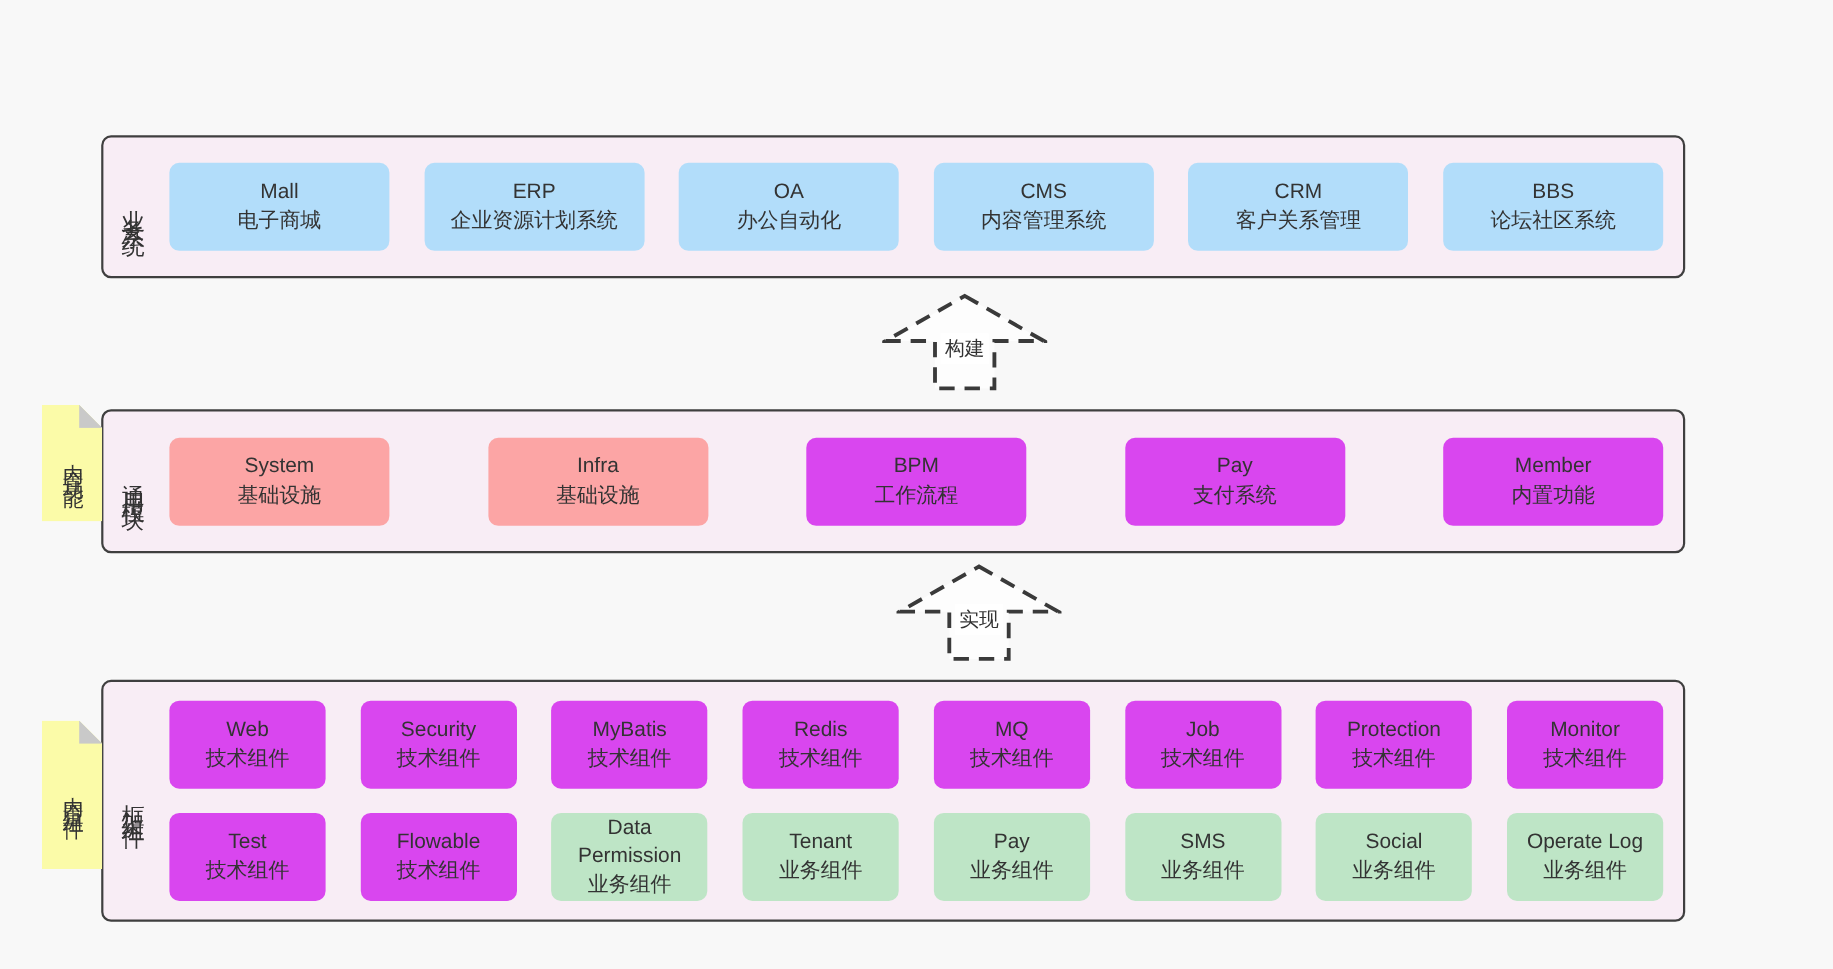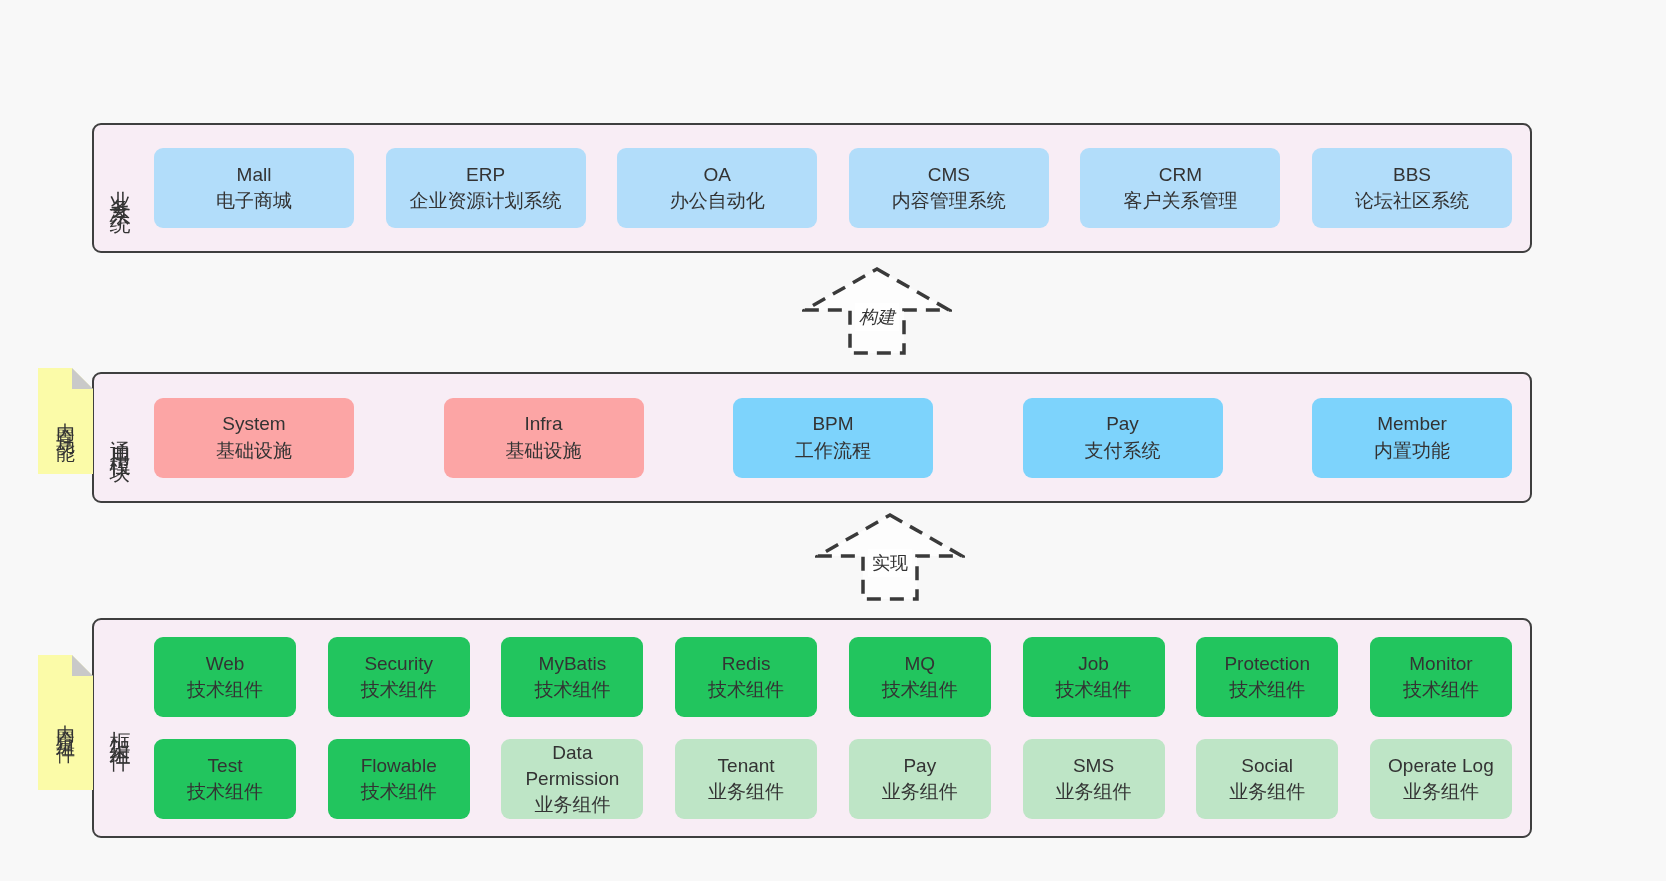--- a/index.html
+++ b/index.html
@@ -64,22 +64,22 @@
     justify-content: center;
     text-align: center;
     color: #333;
     padding: 2px 4px;
   }
   .box .en, .box .zh { font-size: 19px; line-height: 1.38; text-align: center; }
   .row-6 .box { width: 200px; height: 80px; }
   .row-8 .box { width: 142px; height: 80px; }
   .box.blue        { background: #b2ddfa; }
   .box.red         { background: #fca5a5; }
-  .box.pink        { background: #7dd3fc; }
-  .box.green       { background: #22c55e; }
+  .box.pink        { background: #d946ef; }
+  .box.green       { background: #d946ef; }
   .box.light-green { background: #bee5c6; }
 
   
   .sticky {
     position: absolute;
     left: 38px;
     width: 55px;
     background: #fbfba8;
     clip-path: polygon(0 0, calc(100% - 21px) 0, 100% 21px, 100% 100%, 0 100%);
     display: flex;
@@ -104,21 +104,21 @@
   #sticky-modules    { top: 368px; height: 106px; }
   #sticky-components { top: 655px; height: 135px; }
 
   
   .arrow {
     position: absolute;
     width: 150px;
     height: 90px;
     z-index: 2;
   }
-  #arrow-build     { left: 802px; top: 266px; font-style: italic; }
+  #arrow-build     { left: 802px; top: 266px; }
   #arrow-implement { left: 815px; top: 512px; }
   .arrow svg { position: absolute; inset: 0; }
   .arrow-label {
     position: absolute;
     left: 50%;
     top: 57%;
     transform: translate(-50%, -50%);
     background: #ffffff;
     color: #333;
     font-size: 18px;

